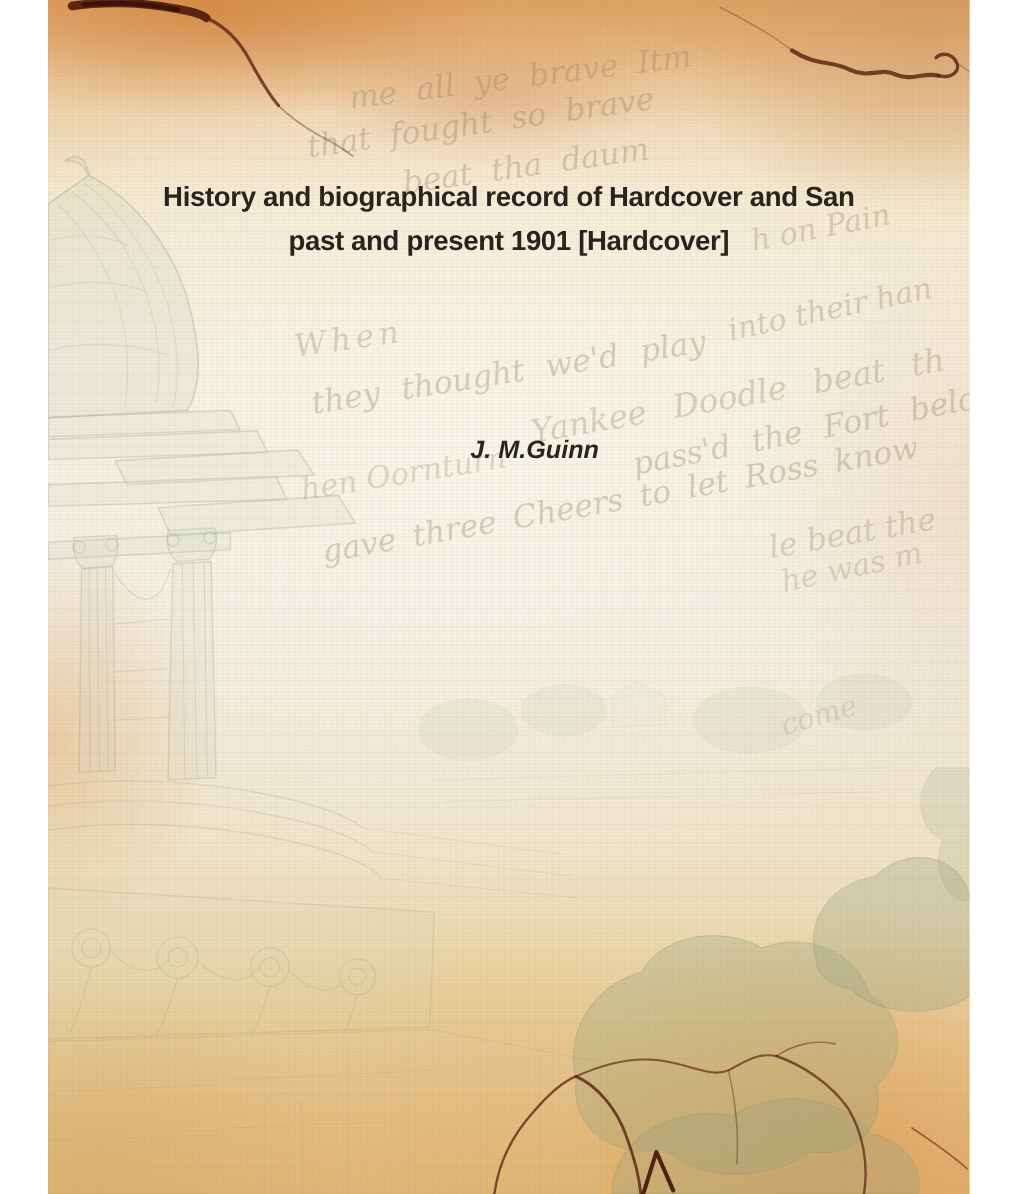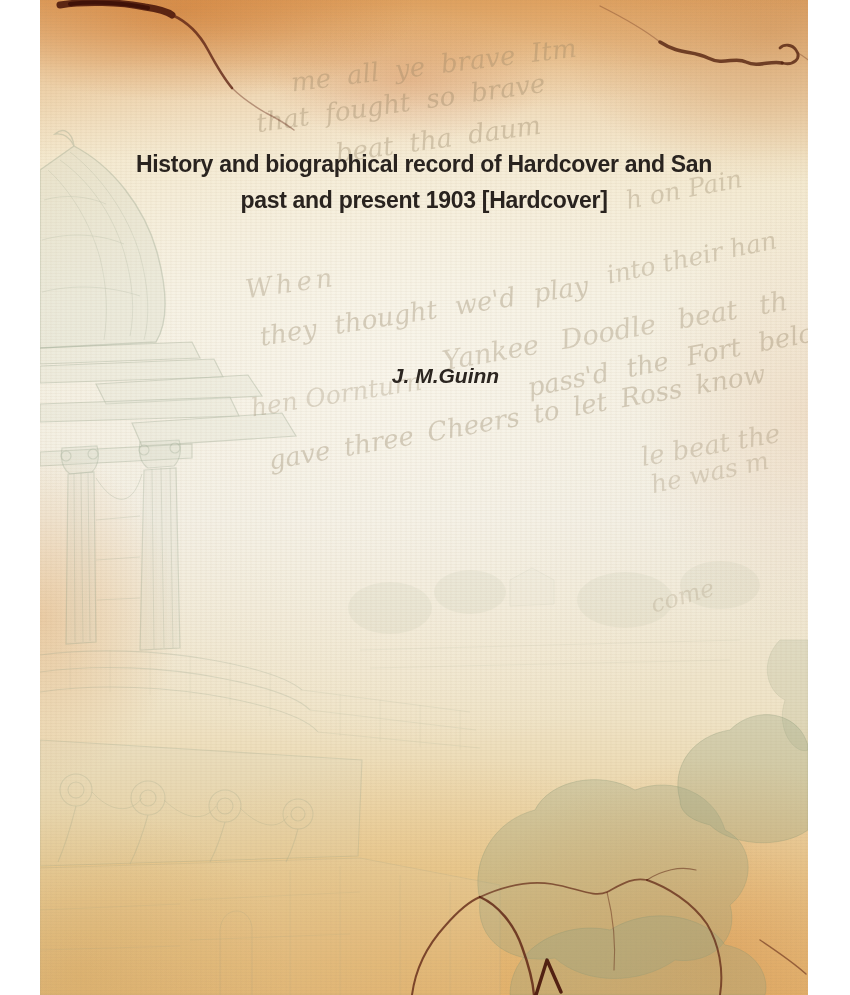--- a/index.html
+++ b/index.html
@@ -147,21 +147,21 @@
   <span class="hw" style="left:400px;top:315px;font-size:27px;opacity:.30;transform:rotate(-10deg);word-spacing:14px;">Yankee Doodle beat th</span>
   <span class="hw" style="left:485px;top:345px;font-size:26px;opacity:.32;transform:rotate(-11deg);word-spacing:10px;">pass'd the Fort belo</span>
   <span class="hw" style="left:210px;top:380px;font-size:25px;opacity:.26;transform:rotate(-9deg);">hen Oornturn</span>
   <span class="hw" style="left:225px;top:402px;font-size:26px;opacity:.32;transform:rotate(-10deg);word-spacing:6px;">gave three Cheers to let Ross know</span>
   <span class="hw" style="left:600px;top:430px;font-size:26px;opacity:.28;transform:rotate(-10deg);">le beat the</span>
   <span class="hw" style="left:610px;top:458px;font-size:25px;opacity:.26;transform:rotate(-12deg);">he was m</span>
   <span class="hw" style="left:610px;top:582px;font-size:24px;opacity:.20;transform:rotate(-16deg);">come</span>
 
   <div class="title">
     <div>History and biographical record of Hardcover and San</div>
-    <div>past and present 1903 [Hardcover]</div>
+    <div>past and present 1901 [Hardcover]</div>
   </div>
 
   <div class="author">J. M.Guinn</div>
 
   <svg class="cracks" viewBox="0 0 768 995" xmlns="http://www.w3.org/2000/svg" fill="none" stroke-linecap="round" stroke-linejoin="round">
 
     <path d="M20,5 C45,1 80,2 105,7 C118,9 128,12 132,15" stroke="#4e190c" stroke-width="7" opacity="0.9"></path>
     <path d="M30,4 C55,1 85,3 108,8" stroke="#3c1008" stroke-width="4" opacity="0.9"></path>
     <path d="M132,15 C148,22 160,35 168,50 C175,63 182,76 192,88" stroke="#5f2414" stroke-width="2.6" opacity="0.8"></path>
     <path d="M192,88 C202,98 214,106 226,113 C236,118 246,124 254,130" stroke="#5f2414" stroke-width="1.4" opacity="0.4"></path>

